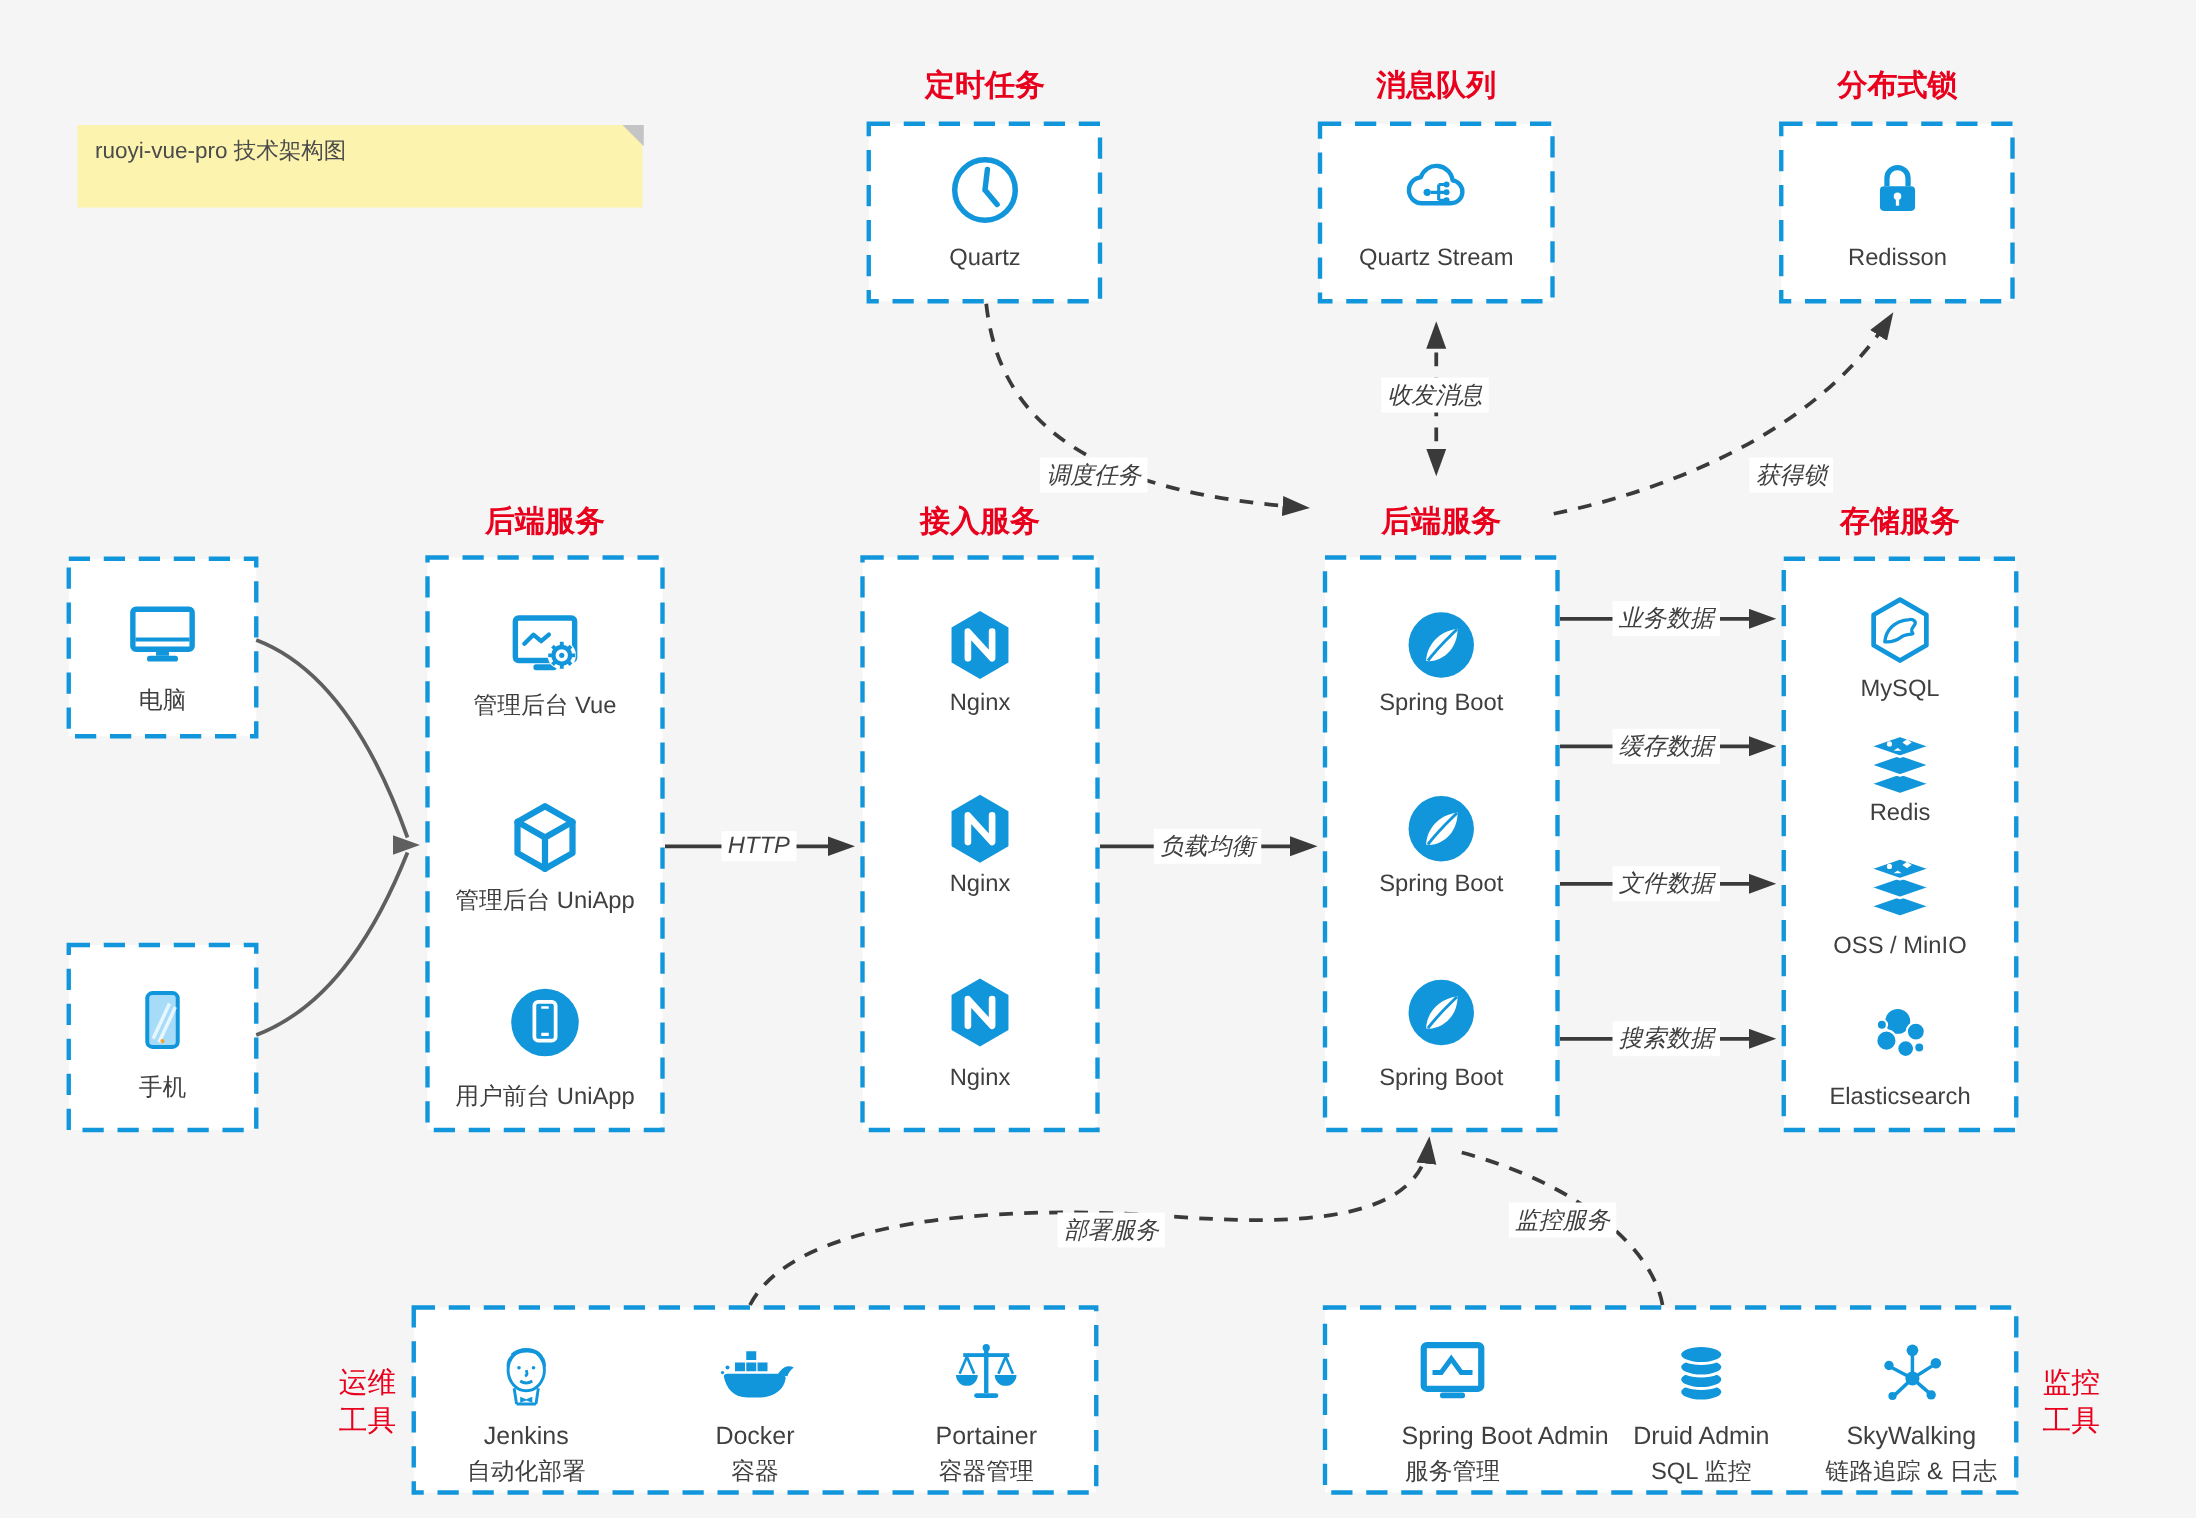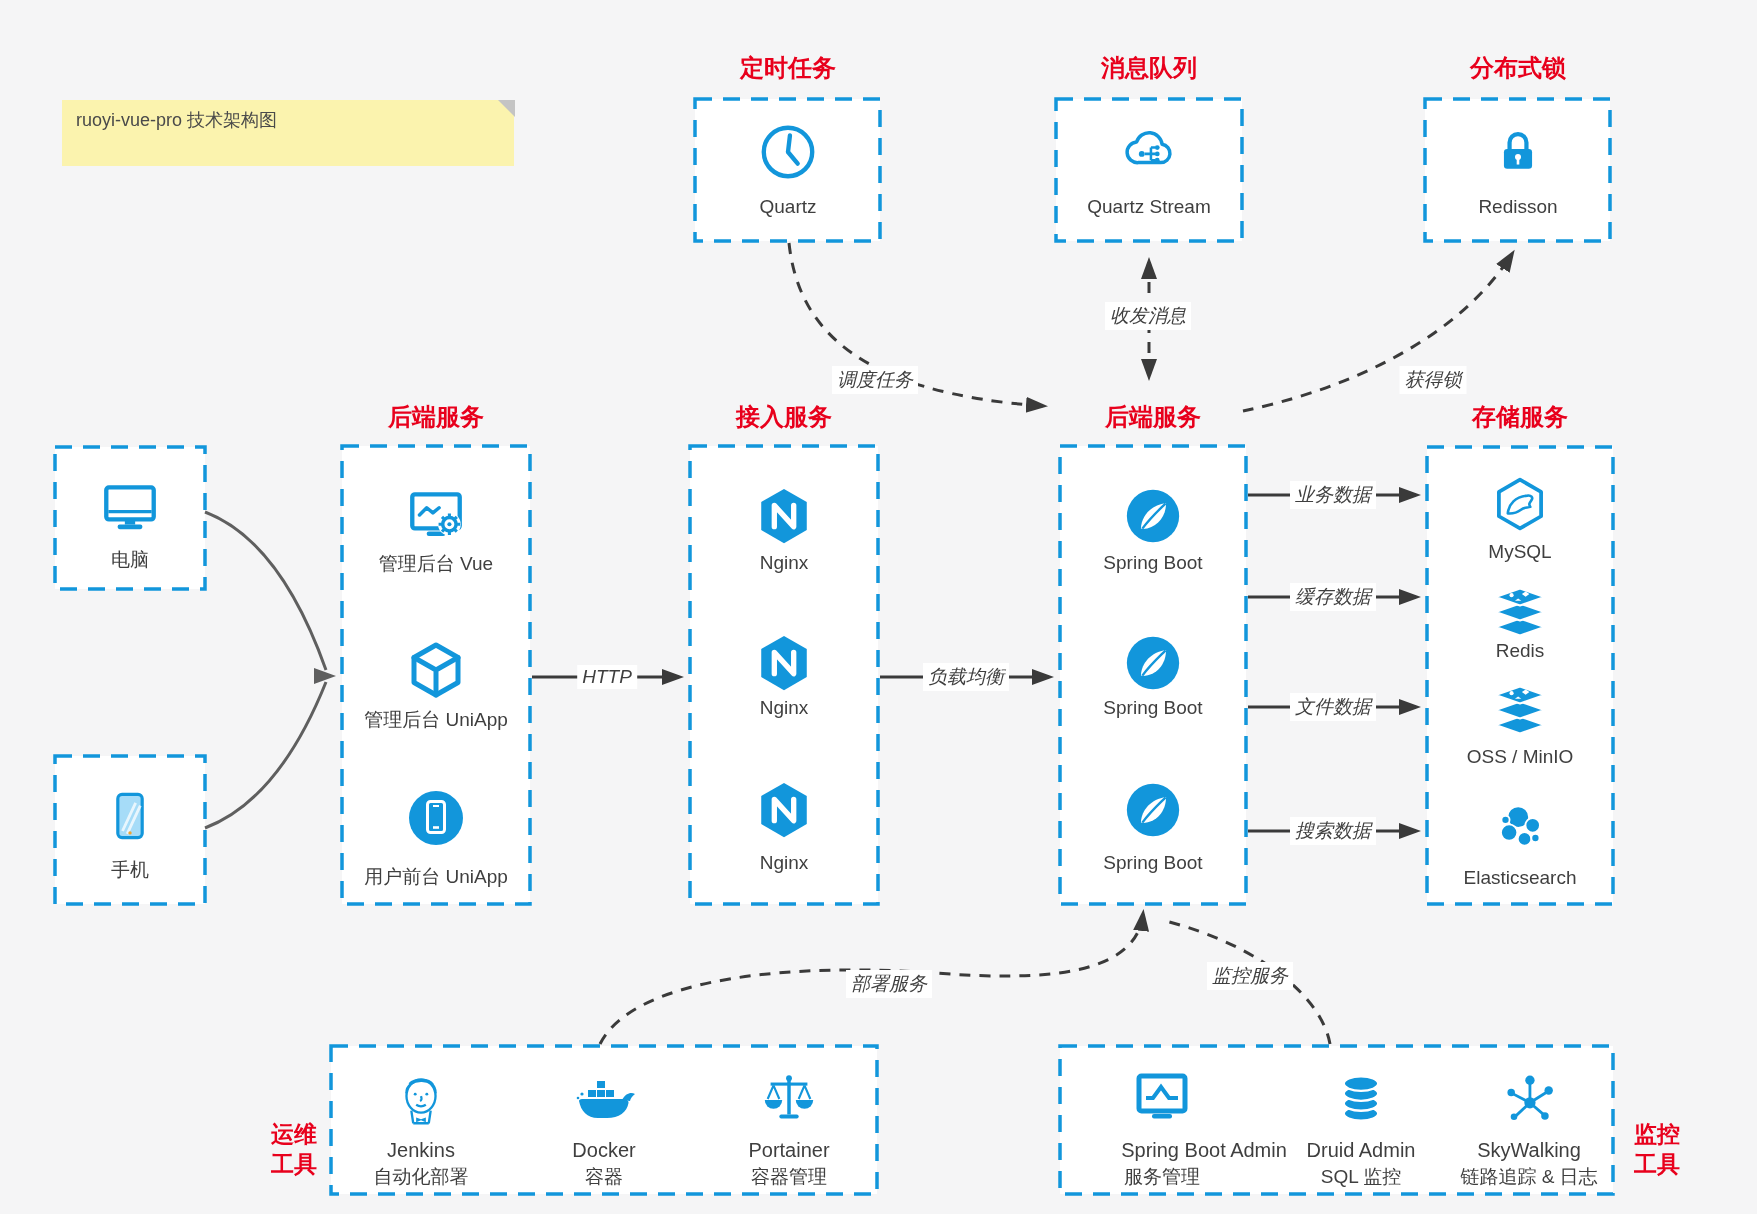--- a/index.html
+++ b/index.html
@@ -2,21 +2,21 @@
 <html><head>
 <meta charset="utf-8">
 <style>
   html,body{margin:0;padding:0;background:#f5f5f6;}
   .stage{position:relative;width:1757px;height:1214px;background:#f5f5f6;overflow:hidden;
          font-family:"Liberation Sans","DejaVu Sans",sans-serif;color:#3f3f3f;}
   svg.layer{position:absolute;left:0;top:0;}
   .abs{position:absolute;transform:translate(-50%,-50%);}
   .icon{position:absolute;transform:translate(-50%,-50%);line-height:0;}
   .sec-title{color:#e8001c;font-size:24px;font-weight:bold;white-space:nowrap;}
-  .side-title{color:#e8001c;font-size:23px;font-weight:bold;text-align:center;line-height:1.32;white-space:nowrap;margin-top:28px;}
+  .side-title{color:#e8001c;font-size:23px;font-weight:normal;text-align:center;line-height:1.32;white-space:nowrap;}
   .node-label{font-size:19px;color:#3f3f3f;white-space:nowrap;text-align:center;}
   .edge-label{font-size:19px;color:#3f3f3f;background:#ffffff;padding:1px 5px;white-space:nowrap;font-style:italic;}
   .item-name{font-size:20px;color:#3f3f3f;white-space:nowrap;text-align:center;}
   .item-desc{font-size:19px;color:#3f3f3f;white-space:nowrap;text-align:center;}
   .note{position:absolute;left:62px;top:100px;width:452px;height:66px;box-sizing:border-box;
         background:#fbf3ae;color:#4a4a4a;font-size:18px;line-height:25px;padding:8px 14px;}
   .note-fold{position:absolute;left:498px;top:100px;width:0;height:0;
         border-top:17px solid #c4c4c4;border-left:17px solid transparent;}
 </style>
 </head>

